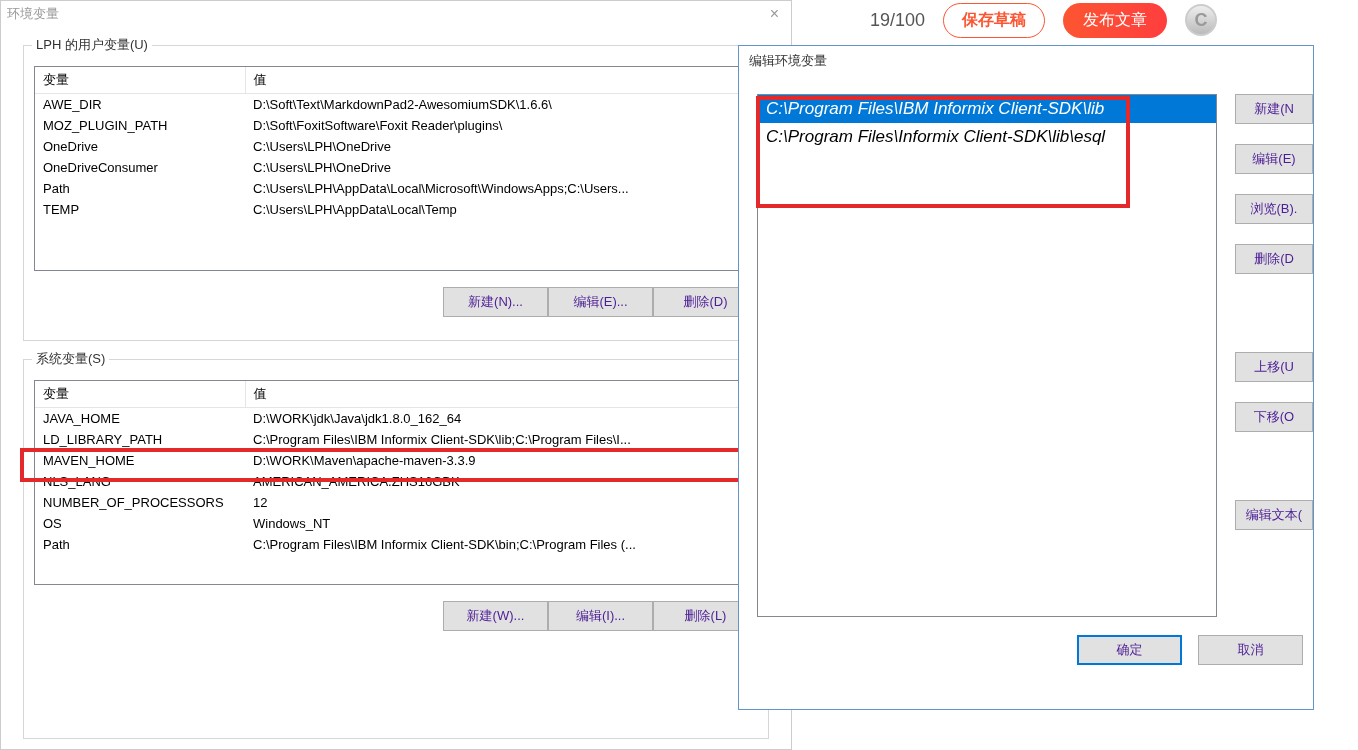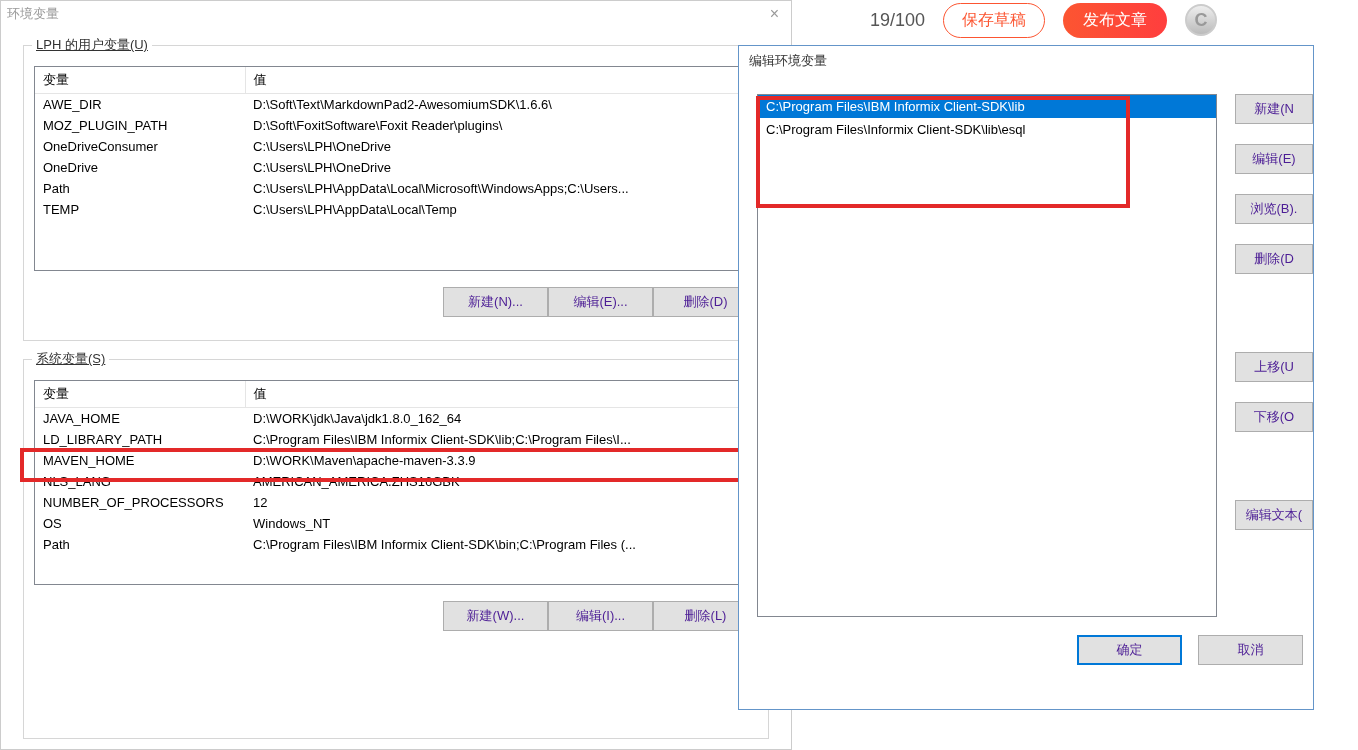--- a/index.html
+++ b/index.html
@@ -46,21 +46,20 @@
     position: relative;
   }
   .groupbox .legend {
     position: absolute;
     top: -10px;
     left: 8px;
     background: #fff;
     padding: 0 4px;
     font-size: 13px;
     color: #333;
-    text-decoration: underline;
   }
   .btnrow {
     display: flex;
     justify-content: flex-end;
     gap: 0;
     margin-top: 16px;
     padding-right: 10px;
   }
   .btnrow-top { padding-right: 0; }
   .win-btn {
@@ -135,20 +134,21 @@
     padding-left: 70px;
   }
   .title-count { font-size: 18px; color:#555; }
   .draft-btn {
     border: 1px solid #fc5531;
     color: #fc5531;
     background: #fff;
     border-radius: 20px;
     padding: 6px 18px;
     font-size: 16px;
+    font-weight: bold;
   }
   .publish-btn {
     border: none;
     background: linear-gradient(90deg,#fc5531,#ff3e3e);
     color:#fff;
     border-radius: 20px;
     padding: 7px 20px;
     font-size: 16px;
   }
   .csdn-logo {
@@ -181,22 +181,23 @@
   }
   .value-list {
     border: 1px solid #828790;
     width: 500px;
     height: 523px;
     overflow: hidden;
     position: relative;
   }
   .value-list .item {
     padding: 4px 8px;
-    font-size: 13px;
+    font-size: 17px;
     white-space: nowrap;
+    font-style: italic;
   }
   .value-list .item.selected {
     background: #0078d7;
     color: #fff;
   }
   .side-buttons {
     display: flex;
     flex-direction: column;
     gap: 20px;
   }
@@ -250,25 +251,25 @@
         <tbody id="user-vars-body">
             <tr>
               <td>AWE_DIR</td>
               <td>D:\Soft\Text\MarkdownPad2-AwesomiumSDK\1.6.6\</td>
             </tr>
             <tr>
               <td>MOZ_PLUGIN_PATH</td>
               <td>D:\Soft\FoxitSoftware\Foxit Reader\plugins\</td>
             </tr>
             <tr>
+              <td>OneDrive</td>
+              <td>C:\Users\LPH\OneDrive</td>
+            </tr>
+            <tr>
               <td>OneDriveConsumer</td>
-              <td>C:\Users\LPH\OneDrive</td>
-            </tr>
-            <tr>
-              <td>OneDrive</td>
               <td>C:\Users\LPH\OneDrive</td>
             </tr>
             <tr>
               <td>Path</td>
               <td>C:\Users\LPH\AppData\Local\Microsoft\WindowsApps;C:\Users...</td>
             </tr>
             <tr>
               <td>TEMP</td>
               <td>C:\Users\LPH\AppData\Local\Temp</td>
             </tr>

